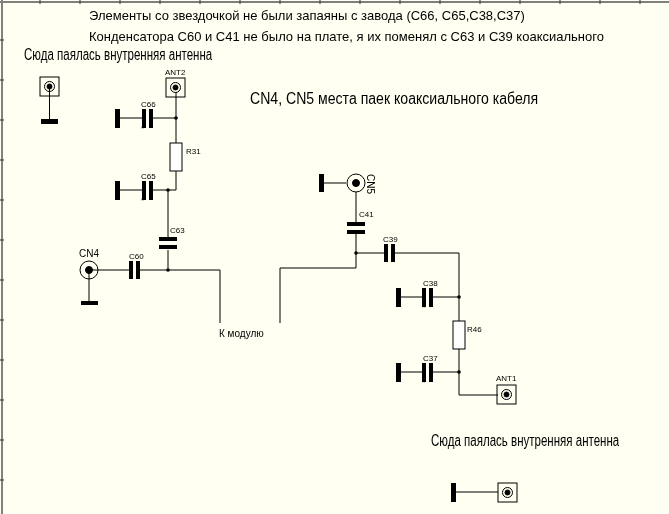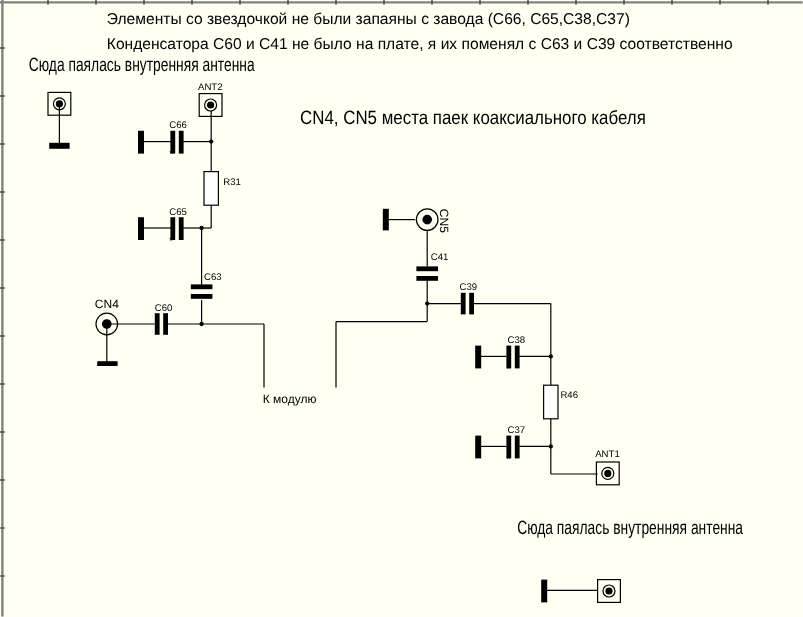--- a/index.html
+++ b/index.html
@@ -209,17 +209,17 @@
   <g stroke="#000" fill="none">
     <line x1="454" y1="492" x2="498" y2="492"></line>
     <rect x="498" y="483" width="19" height="19"></rect>
     <circle cx="507.5" cy="492.5" r="5"></circle>
     <circle cx="507.5" cy="492.5" r="2.5" fill="#000"></circle>
   </g>
   <rect x="451" y="483" width="5" height="19" fill="#000"></rect>
 </svg>
 
 <div class="note n1">Элементы со звездочкой не были запаяны с завода (C66, C65,C38,C37)</div>
-<div class="note n2">Конденсатора C60 и C41 не было на плате, я их поменял с C63 и C39 соответственно</div>
+<div class="note n2">Конденсатора C60 и C41 не было на плате, я их поменял с C63 и C39 коаксиального</div>
 <div class="note n3">CN4, CN5 места паек коаксиального кабеля</div>
 <div class="note ant-note a1">Сюда паялась внутренняя антенна</div>
 <div class="note ant-note a2">Сюда паялась внутренняя антенна</div>
 <div class="note module">К модулю</div>
 
 </body></html>

